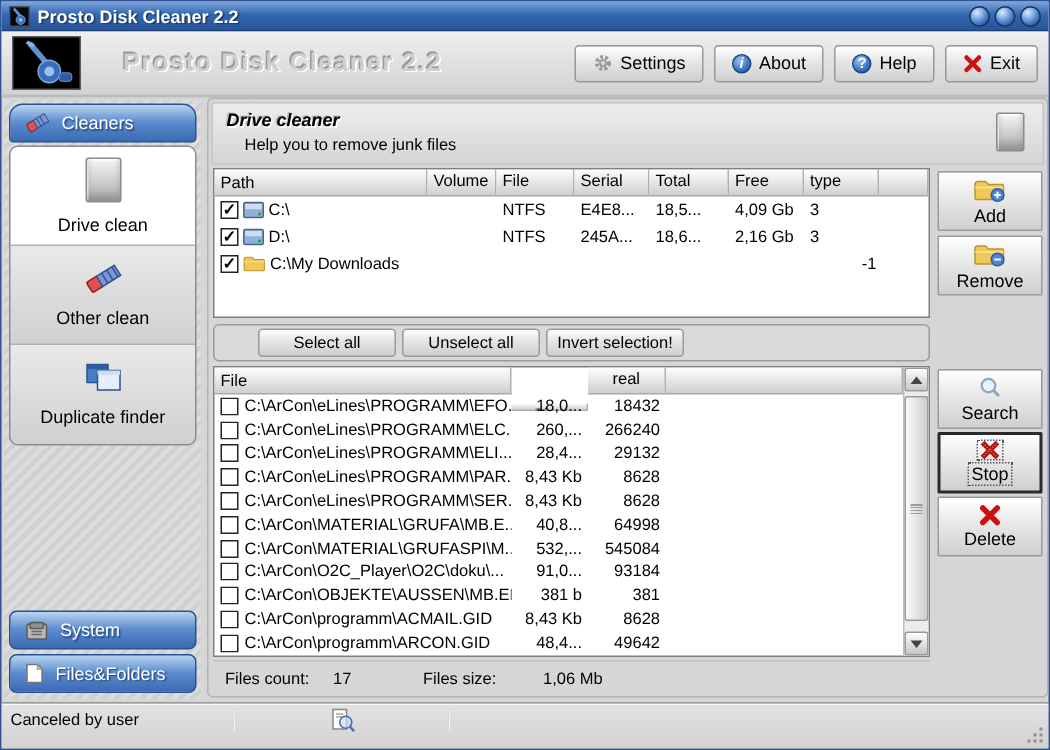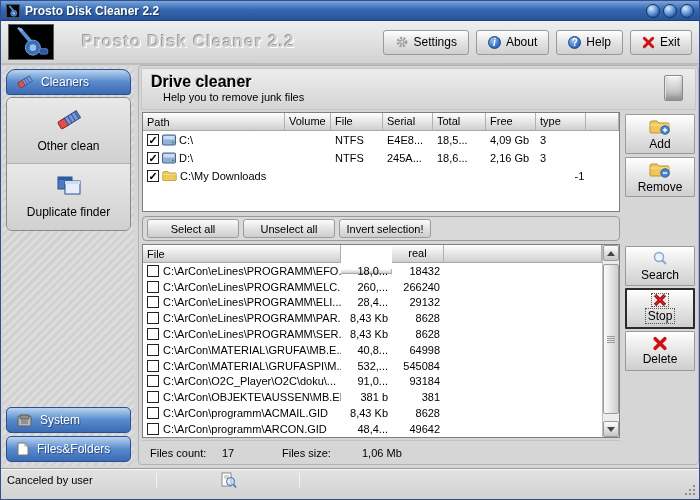--- a/index.html
+++ b/index.html
@@ -48,21 +48,21 @@
   .side-item:last-child { border-bottom:none; }
   .side-item.selected { background:#ffffff; }
   .sidebar-spacer { flex:1; }
   .sb-bottom { margin-top:3px; }
 
   
   .main-panel { position:absolute; left:137px; top:64px; width:561px; height:400px;
     border:1px solid #b2b2b2; border-radius:4px; background:#d6d6d6; }
   .main-header { position:absolute; left:2px; top:2px; width:555px; height:42px;
     background:linear-gradient(#ededed,#d5d5d5); border:1px solid #c6c6c6; border-radius:2px; }
-  .main-title { position:absolute; left:9px; top:4px; font-weight:bold; font-size:16px; text-shadow:1px 1px 0 #fff, -1px -1px 0 #bbb; }
+  .main-title { position:absolute; left:9px; top:4px; font-weight:bold; font-size:12px; text-shadow:1px 1px 0 #fff, -1px -1px 0 #bbb;font-style:italic; }
   .main-sub { position:absolute; left:21px; top:22px; font-size:11px; }
   .chip-icon { background:linear-gradient(#f5f5f5,#c9c9c9 60%,#a8a8a8); border:1px solid #8a8a8a; border-radius:2px;
     box-shadow:inset 0 -4px 4px rgba(120,120,120,.45), inset 1px 1px 0 #fff; }
   .main-hdr-icon { position:absolute; right:12px; top:6px; width:19px; height:26px; }
 
   
   .listbox { position:absolute; background:#fff; border:1px solid #7f7f7f; overflow:hidden; }
   .drive-table { left:3px; top:46px; width:478px; height:100px; }
   .file-table  { left:3px; top:178px; width:478px; height:194px; }
   .thead { display:flex; height:18px; }
@@ -86,21 +86,21 @@
     border:1px solid #9a9a9a; border-radius:2px; display:flex; align-items:center; justify-content:center; }
   .arr-up { width:0; height:0; border-left:4px solid transparent; border-right:4px solid transparent; border-bottom:5px solid #444; }
   .arr-dn { width:0; height:0; border-left:4px solid transparent; border-right:4px solid transparent; border-top:5px solid #444; }
   .sc-thumb { margin-top:3px; height:150px; background:linear-gradient(90deg,#fbfbfb,#e0e0e0 60%,#cdcdcd);
     border:1px solid #9a9a9a; border-radius:2px; display:flex; align-items:center; justify-content:center; }
   .sc-grip { width:8px; height:7px; background:repeating-linear-gradient(#9a9a9a 0 1px, transparent 1px 2px); }
   .sc-spacer { flex:1; }
 
   
   .sel-toolbar { position:absolute; left:3px; top:150px; width:478px; height:25px;
-    border:1px solid #9a9a9a; border-radius:4px; background:#d9d9d9; display:flex; align-items:center; gap:4px; padding-left:4px; }
+    border:1px solid #9a9a9a; border-radius:4px; background:#d9d9d9; display:flex; align-items:center; gap:4px; padding-left:29px; }
   .tbtn { height:19px; width:92px; background:linear-gradient(#fcfcfc,#e2e2e2 50%,#cecece);
     border:1px solid #9a9a9a; border-radius:3px; display:flex; align-items:center; justify-content:center; font-size:11px; }
 
   
   .side-btn { position:absolute; left:486px; width:70px; height:40px;
     background:linear-gradient(#ffffff,#e8e8e8 45%,#cfcfcf); border:1px solid #9a9a9a; border-radius:1px;
     display:flex; flex-direction:column; align-items:center; justify-content:center; gap:1px; font-size:12px; }
   .btn-add { top:48px; } .btn-remove { top:91px; }
   .btn-search { top:180px; } .btn-stop { top:222px; height:41px; border:2px solid #2b2b2b; } .btn-delete { top:265px; }
   .stop-ic-box { border:1px dotted #555; padding:0 1px; }
@@ -195,20 +195,24 @@
               <rect x="1" y="4" width="6" height="6" rx="1" fill="#e05050" stroke="#8c2020" stroke-width="0.7"></rect>
               <rect x="6.5" y="4" width="8.5" height="6" fill="#7a97d6" stroke="#31508f" stroke-width="0.7"></rect>
               <line x1="9" y1="4" x2="9" y2="10" stroke="#31508f" stroke-width="0.7"></line>
               <line x1="11.5" y1="4" x2="11.5" y2="10" stroke="#31508f" stroke-width="0.7"></line>
             </g>
           </svg>
       </span>
       <span>Cleaners</span>
     </div>
     <div class="side-group">
+      <div class="side-item selected">
+        <span class="chip-icon ico" style="width:24px;height:30px;"></span>
+        <span>Drive clean</span>
+      </div>
       <div class="side-item">
         <span class="ico">
           <svg width="26" height="22" viewBox="0 0 26 22">
               <g transform="rotate(-32 13 11)">
                 <rect x="2" y="7" width="9" height="8" rx="1.5" fill="#e05050" stroke="#8c2020"></rect>
                 <rect x="10" y="7" width="14" height="8" fill="#7a97d6" stroke="#31508f"></rect>
                 <line x1="14" y1="7" x2="14" y2="15" stroke="#31508f"></line>
                 <line x1="18" y1="7" x2="18" y2="15" stroke="#31508f"></line>
                 <line x1="22" y1="7" x2="22" y2="15" stroke="#31508f"></line>
               </g>

